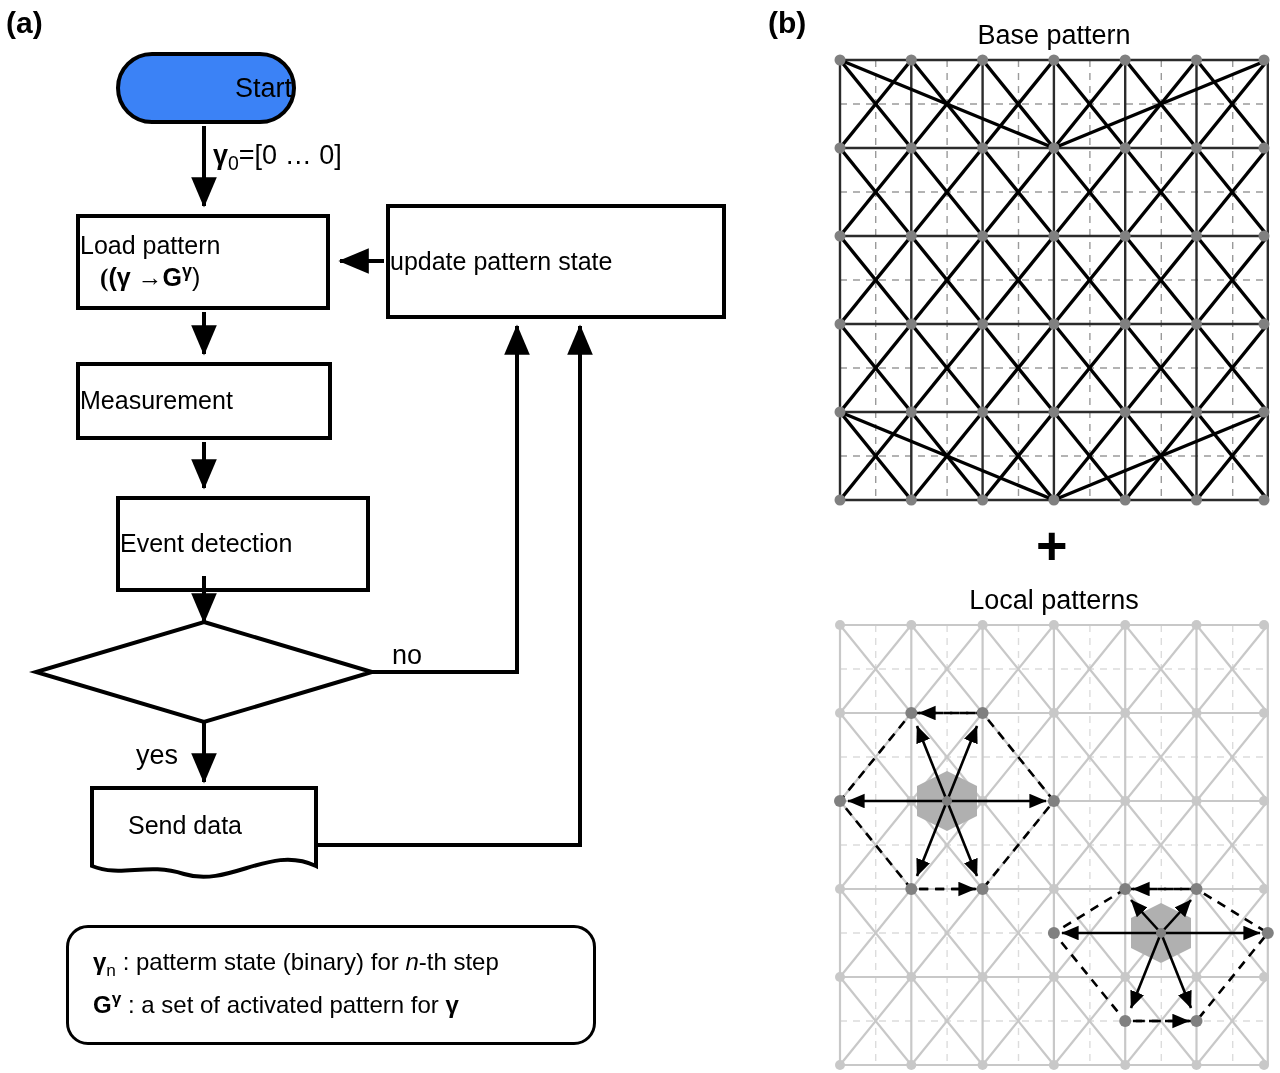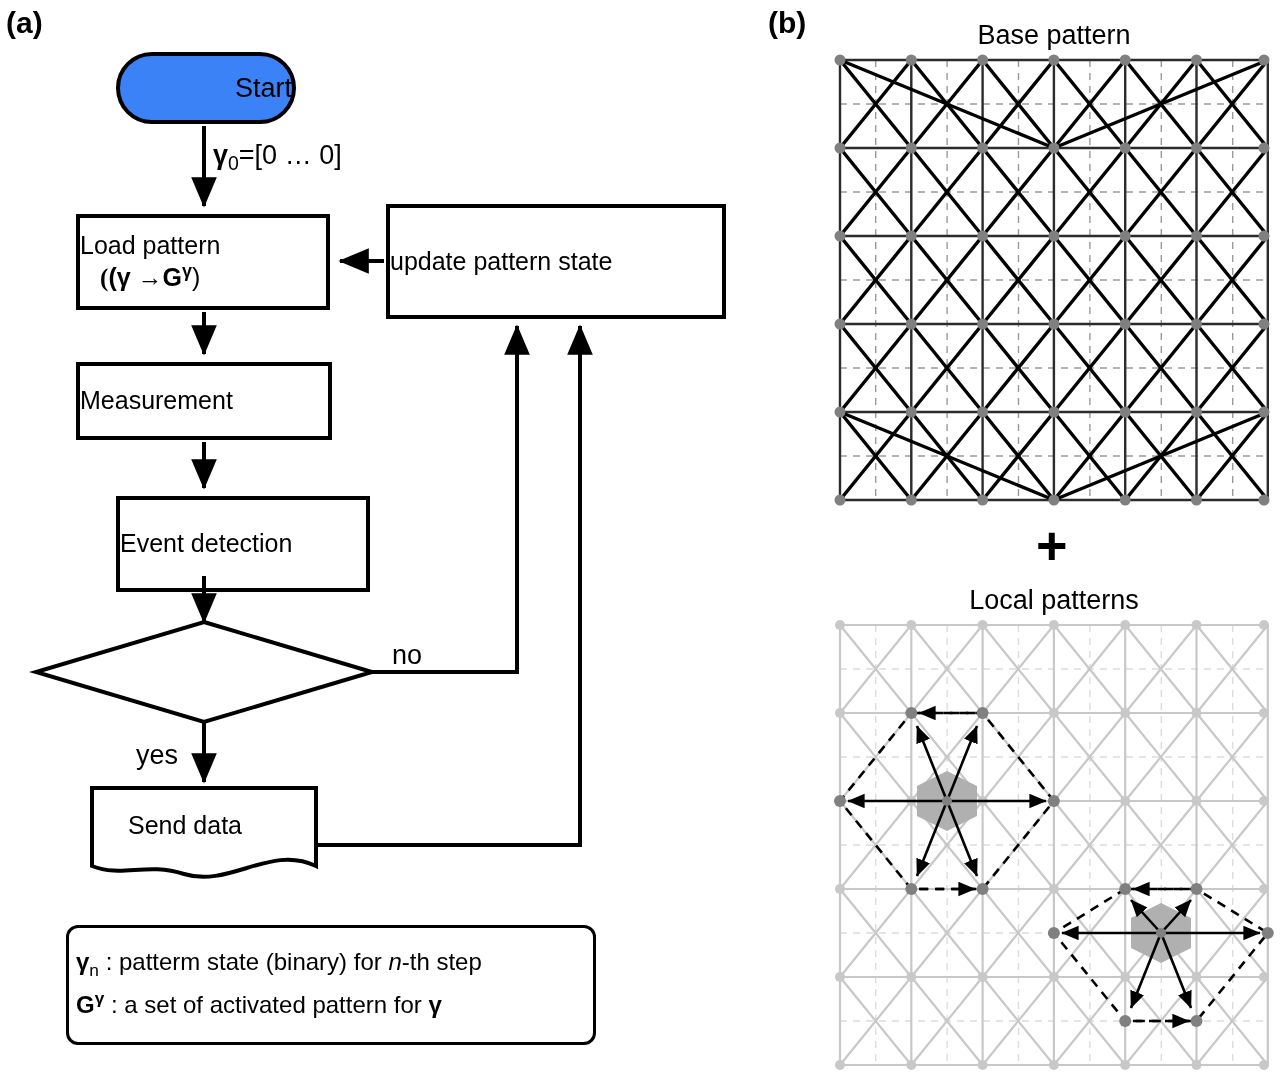--- a/index.html
+++ b/index.html
@@ -47,24 +47,24 @@
     background: #3b82f6;
     display: flex;
     align-items: center;
     justify-content: flex-end;
     font-size: 27px;
     box-sizing: border-box;
   }
   .fc-legend {
     position: absolute;
     border: 3px solid #000;
-    border-radius: 12px;
+    border-radius: 22px;
     background: #fff;
     box-sizing: border-box;
-    padding: 14px 7px;
+    padding: 14px 24px;
     font-size: 24px;
     line-height: 1.65;
   }
   .edge-label {
     position: absolute;
     font-size: 27px;
     background: transparent;
     white-space: nowrap;
   }
   .bold-sym { font-weight: bold; }

